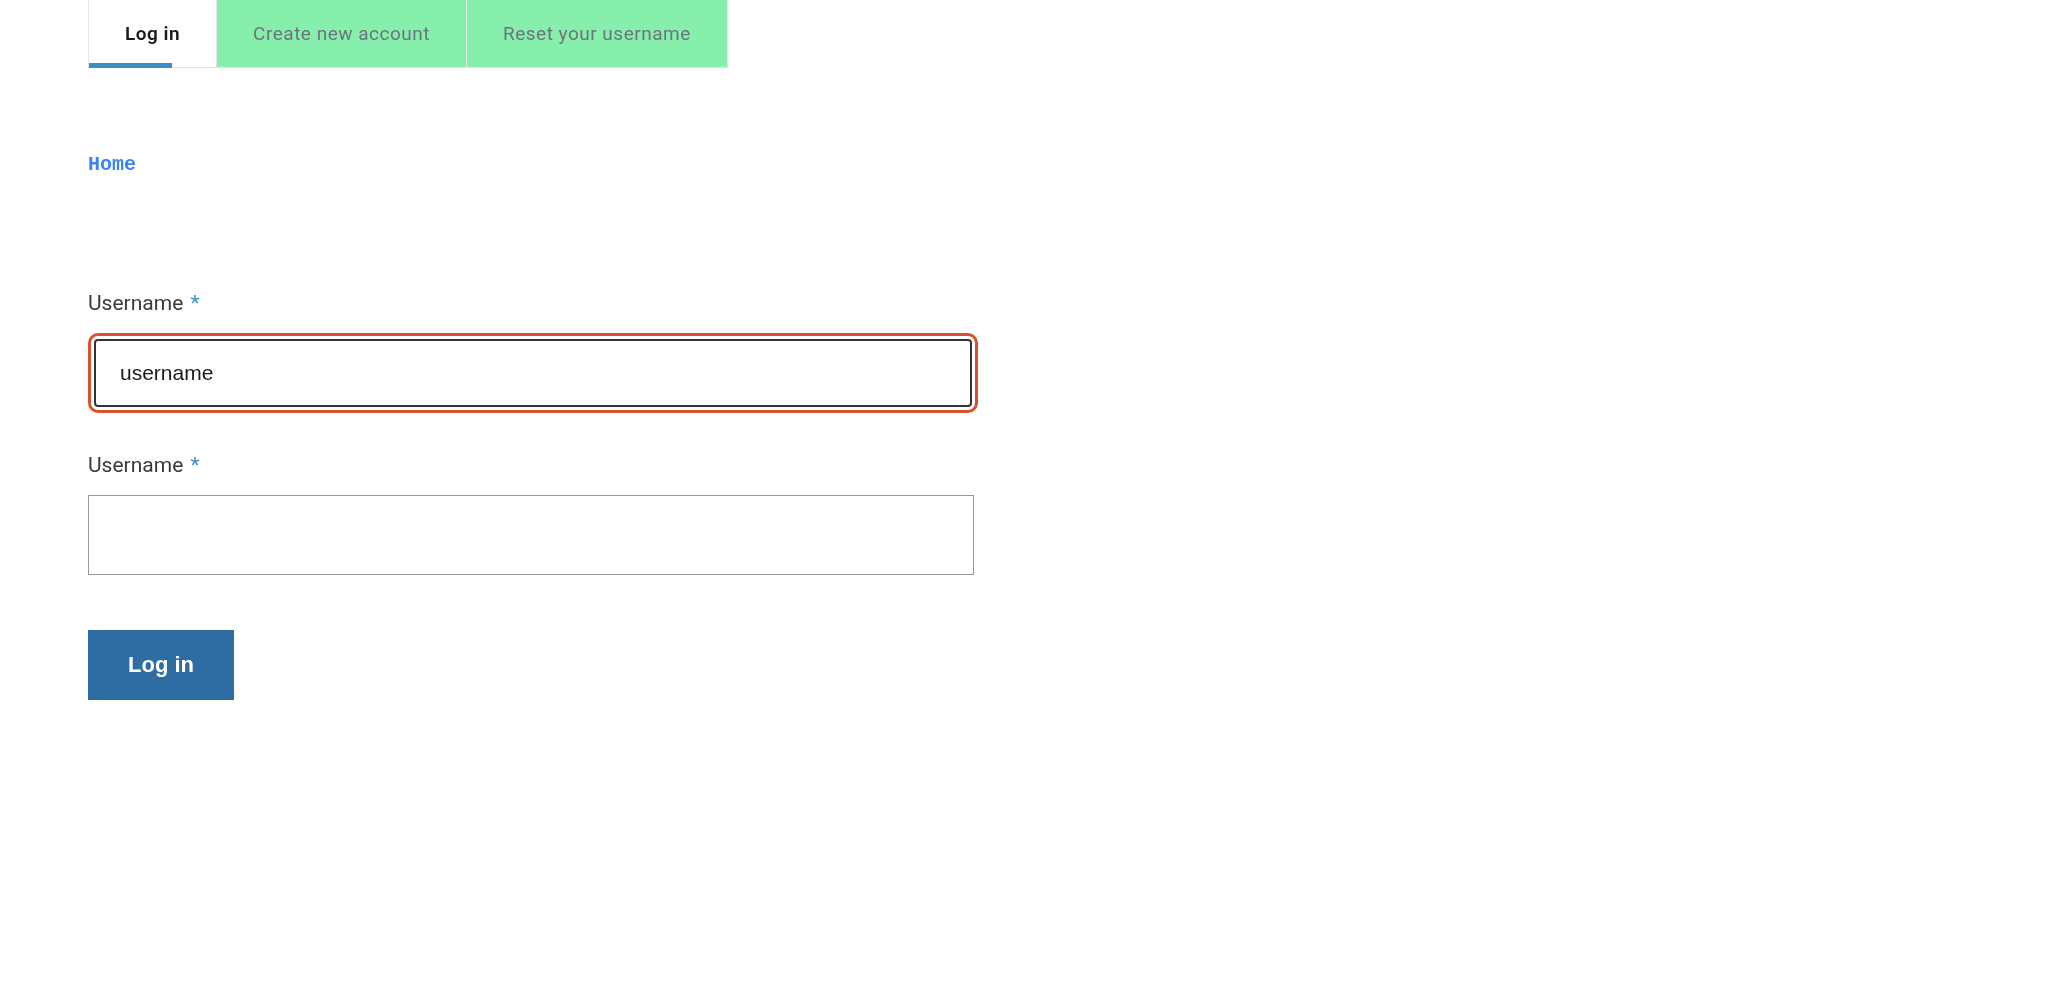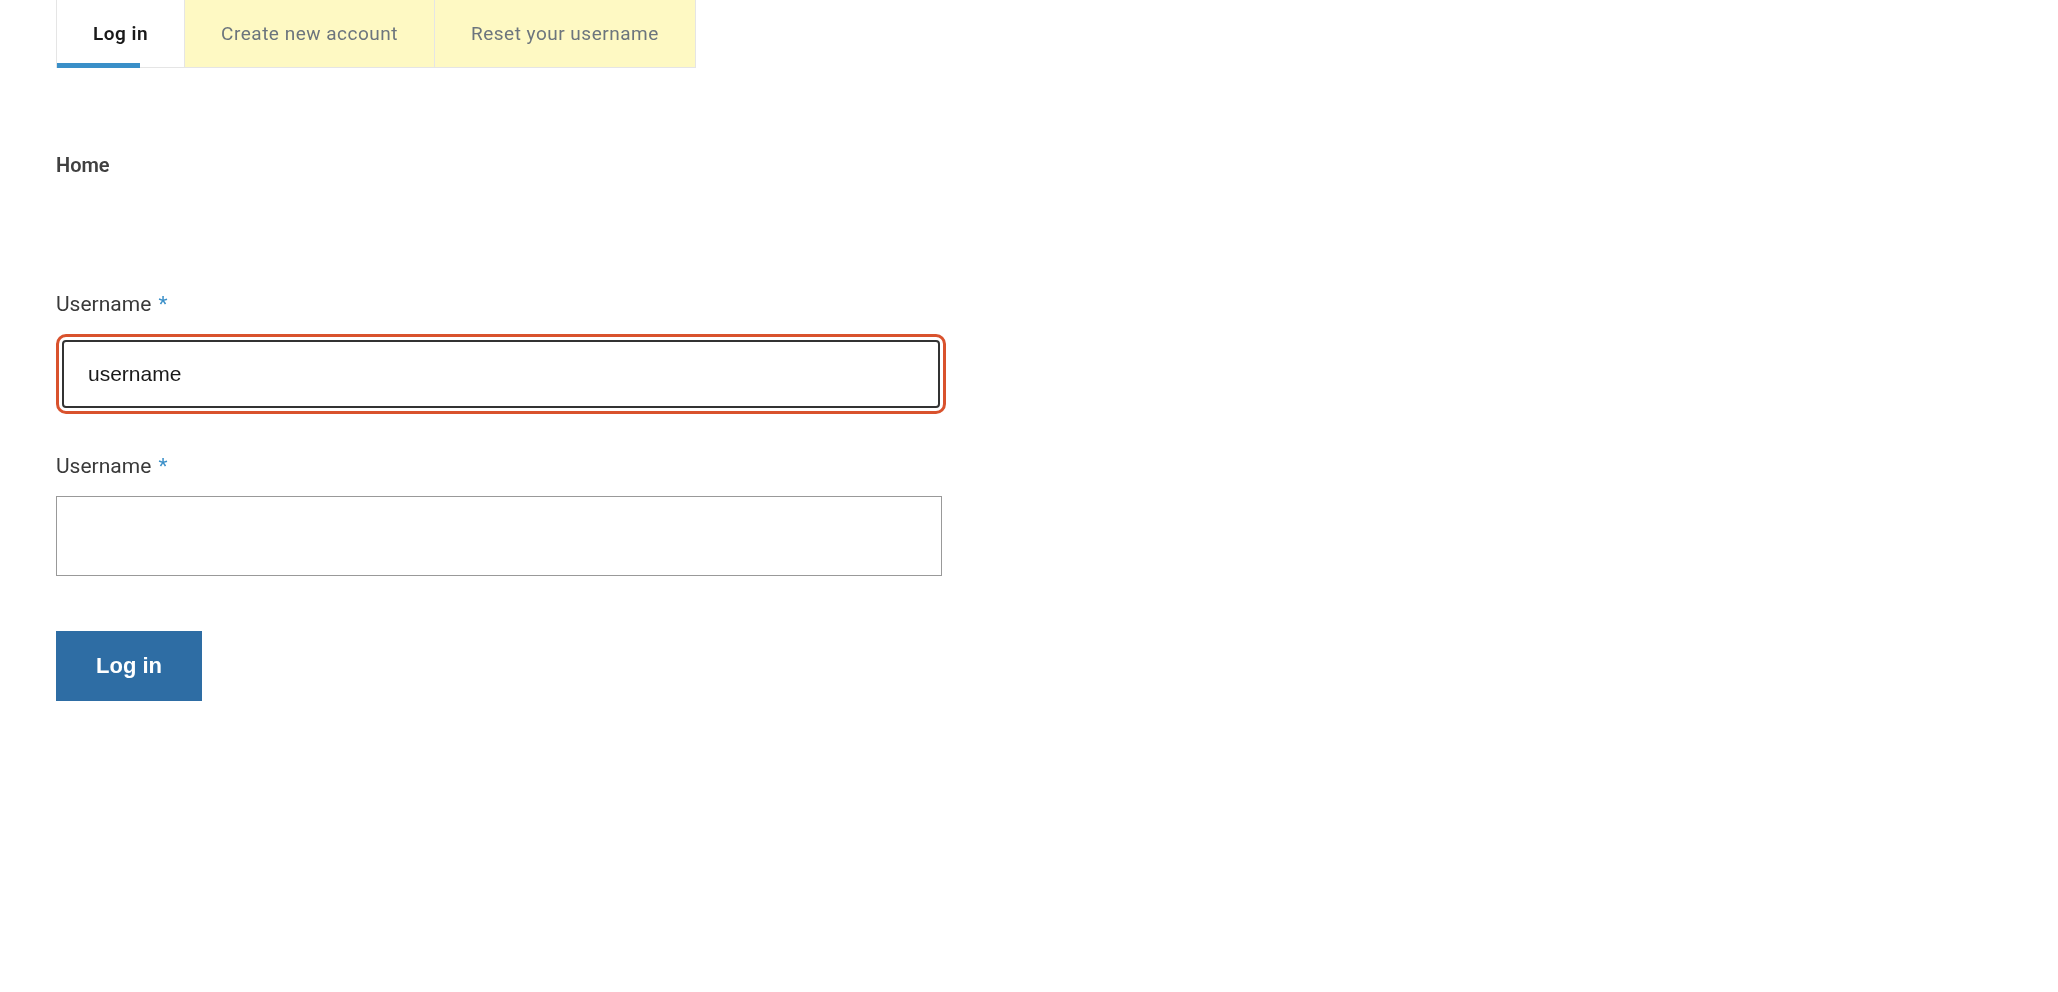--- a/index.html
+++ b/index.html
@@ -9,41 +9,41 @@
     }
     
     body {
       font-family: -apple-system, BlinkMacSystemFont, "Segoe UI", Roboto, "Helvetica Neue", Arial, sans-serif;
       background: #ffffff;
       color: #333;
       font-size: 16px;
     }
     
     .container {
-      padding-left: 56px;
+      padding-left: 88px;
       padding-top: 0;
     }
     
     .tabs {
       display: flex;
       border: 1px solid #e5e5e5;
       border-top: none;
       background: #f8f9fa;
       width: fit-content;
     }
     
     .tab {
       padding: 22px 36px;
       text-align: center;
       font-size: 19px;
       letter-spacing: 0.5px;
       color: #6c757d;
       border-right: 1px solid #e5e5e5;
       cursor: pointer;
-      background: #fef9c3;
+      background: #86efac;
       position: relative;
     }
     
     .tab:last-child {
       border-right: none;
     }
     
     .tab.active {
       background: #ffffff;
       color: #1a1a1a;
@@ -59,25 +59,26 @@
       height: 5px;
       background: #3a8fc8;
     }
     
     .breadcrumb {
       margin-top: 85px;
       margin-bottom: 0;
     }
     
     .breadcrumb-link {
-      color: #404040;
+      color: #3b82f6;
       font-size: 20px;
       font-weight: 600;
       text-decoration: none;
       cursor: pointer;
+      font-family: Liberation Mono, monospace;
     }
     
     .form-section {
       margin-top: 115px;
     }
     
     .form-group {
       margin-bottom: 40px;
     }
     

